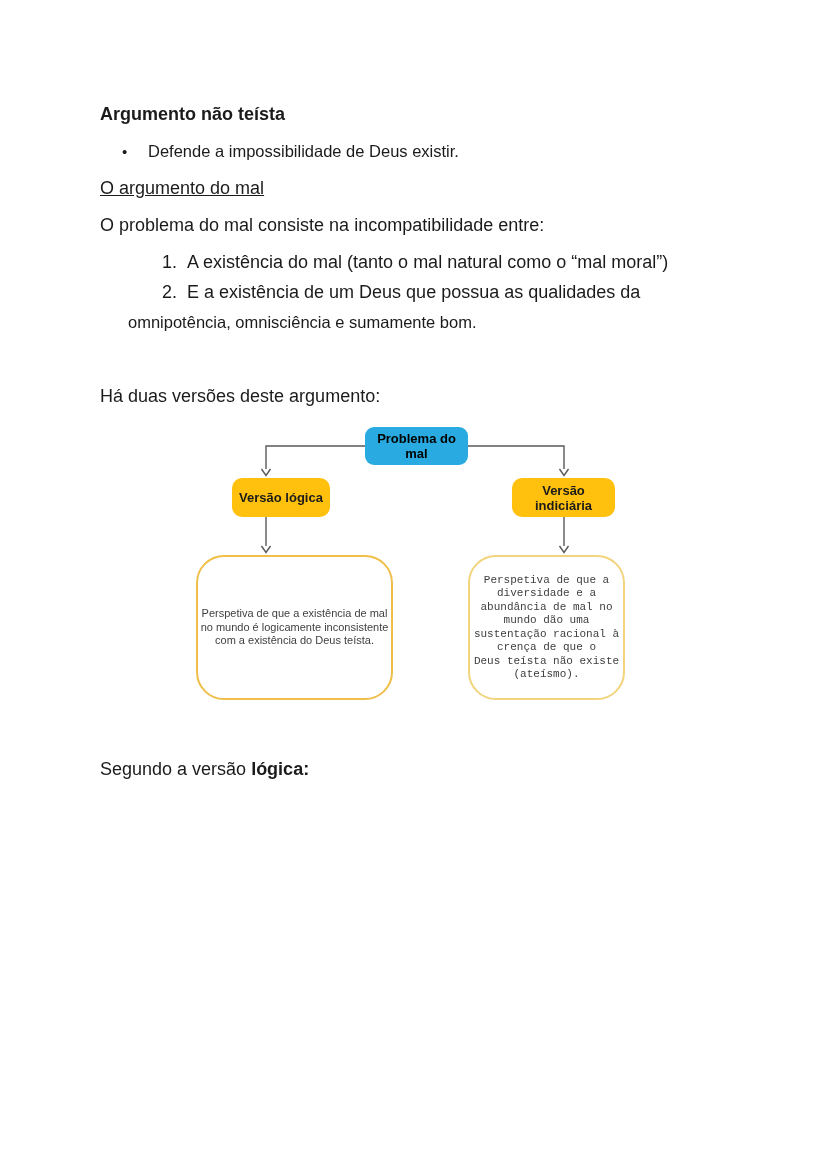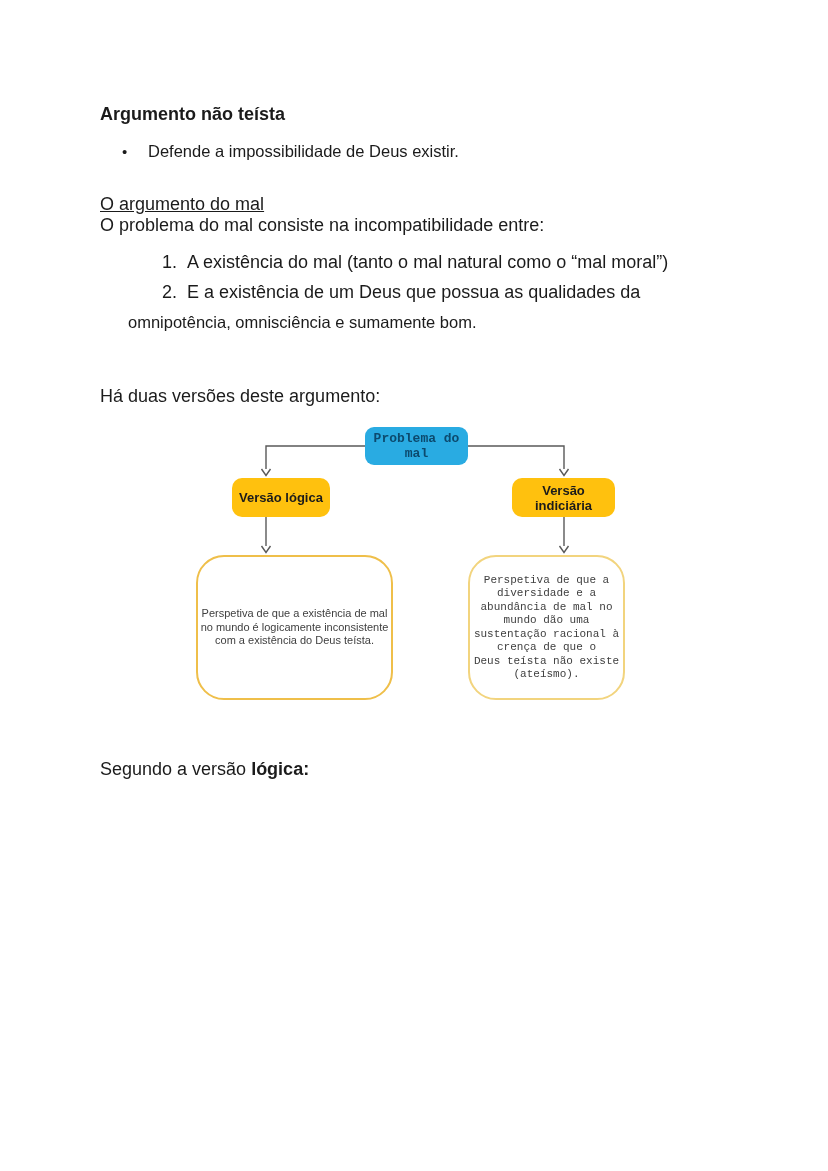--- a/index.html
+++ b/index.html
@@ -13,21 +13,21 @@
     overflow: hidden;
   }
   .para {
     position: absolute;
     left: 100px;
     font-size: 18px;
     line-height: 22px;
     white-space: nowrap;
   }
   .bold { font-weight: bold; }
-  .underline { text-decoration: underline; margin-top: 16px; }
+  .underline { text-decoration: underline; }
 
   .bullet-row { position: absolute; top: 140px; left: 122px; font-size: 16.5px; line-height: 22px; white-space: nowrap; }
   .bullet-glyph { display: inline-block; width: 26px; font-size: 15px; }
 
   .num-row { position: absolute; left: 114px; font-size: 18px; line-height: 22px; white-space: nowrap; margin-left: 48px; }
   .num-label { display: inline-block; width: 25px; }
   .num-cont { position: absolute; left: 128px; font-size: 16.5px; line-height: 22px; white-space: nowrap; }
 
   
   .diagram {
@@ -107,21 +107,21 @@
       <path d="M559.5,44 L564,50.5 L568.5,44"></path>
 
       <path d="M266,92 V121"></path>
       <path d="M261.5,121 L266,127.5 L270.5,121"></path>
 
       <path d="M564,92 V121"></path>
       <path d="M559.5,121 L564,127.5 L568.5,121"></path>
     </g>
   </svg>
 
-  <div class="node node-root" style="background: rgb(41, 171, 226); color: #0c4a6e; font-family: Liberation Mono, monospace;">
+  <div class="node node-root" style="background: rgb(41, 171, 226); color: #000000;">
     <span>Problema do mal</span>
   </div>
 
   <div class="node node-branch node-branch-left" style="background: rgb(255, 193, 14); margin-left: 20px;">
     <span>Versão lógica</span>
   </div>
 
   <div class="node node-branch node-branch-right" style="background: rgb(255, 193, 14);">
     <span>Versão indiciária</span>
   </div>

